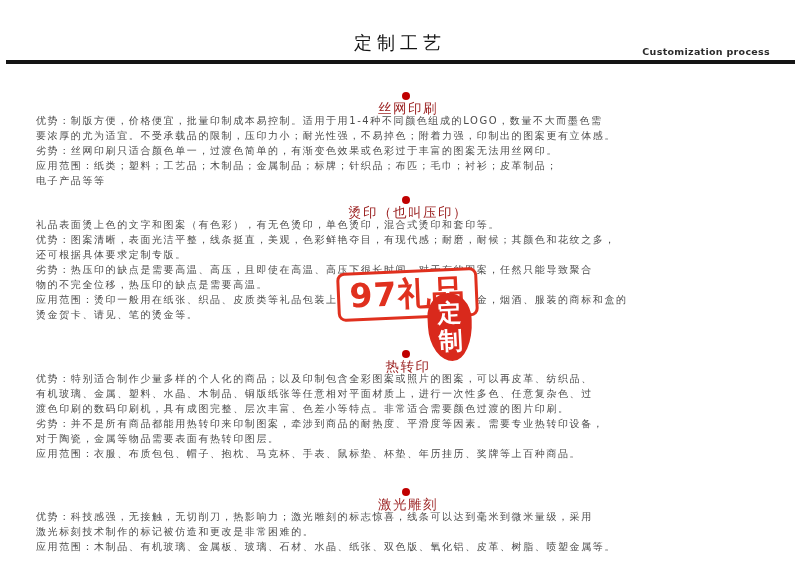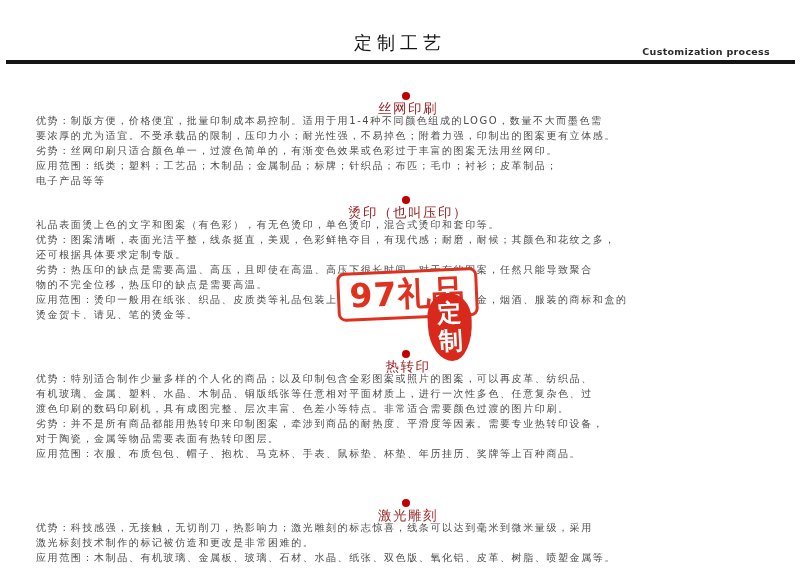--- a/index.html
+++ b/index.html
@@ -17,21 +17,21 @@
   }
   .double-rule{
     position:absolute; top:60px; left:6px; right:5px; height:1px;
     border-top:2px solid #151515; border-bottom:2px solid #151515;
   }
 
   .content{ position:absolute; top:92px; left:22px; right:6px; }
 
   .section + .section{ margin-top:8px; }
   .section.sec-3{ margin-top:28px; }
-  .section.sec-4{ margin-top:38px; }
+  .section.sec-4{ margin-top:27px; }
 
   .sec-head{ display:flex; align-items:center; height:16px;flex-direction:column; }
   .bullet{
     width:8px; height:8px; border-radius:50%; background:#c00000;
     margin:0 8px 0 3px; flex:0 0 auto;
   }
   .sec-title{
     font-size:13.5px; color:#9c2424; letter-spacing:1.5px; font-weight:normal;
   }
 

